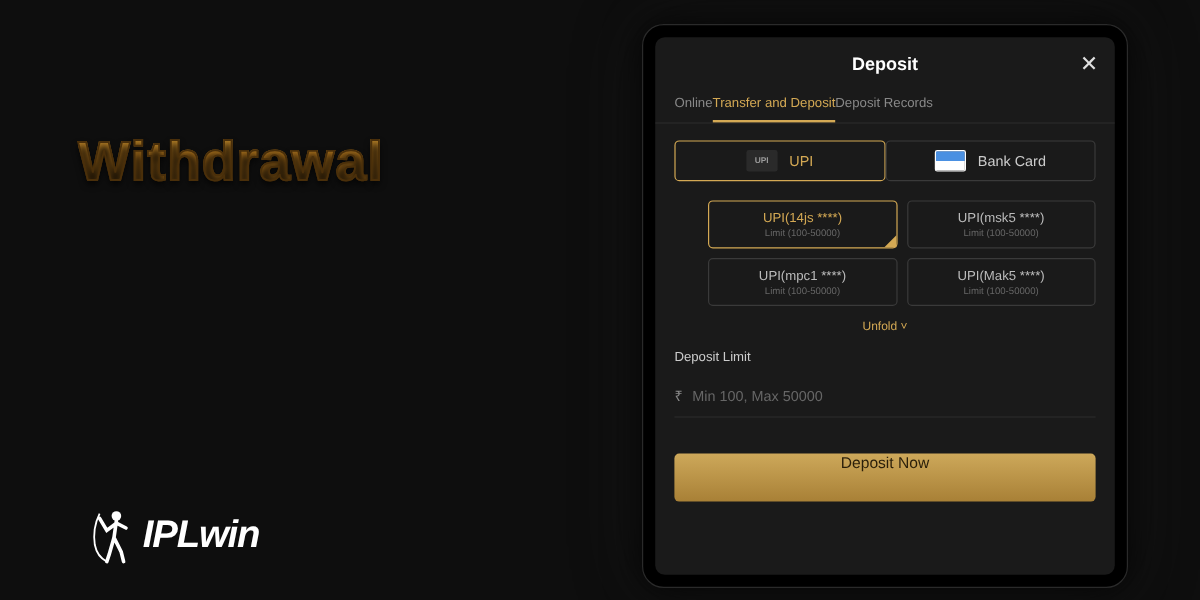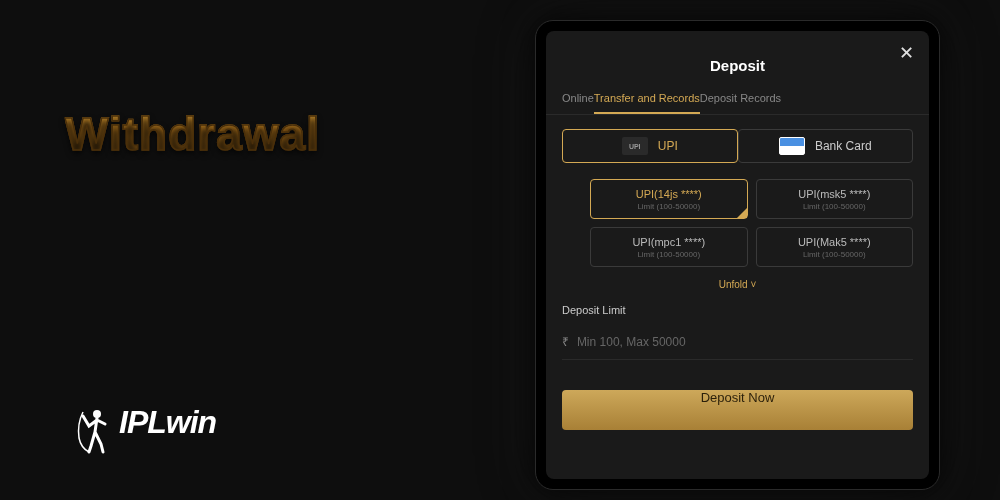--- a/index.html
+++ b/index.html
@@ -22,24 +22,24 @@
     background: linear-gradient(180deg, #f4d88a 0%, #d9a83f 40%, #a36b1a 70%, #5a3b10 100%);
     -webkit-background-clip: text;
     background-clip: text;
     color: transparent;
     -webkit-text-stroke: 1.5px #4a2f0a;
     text-shadow: 0 3px 6px rgba(0,0,0,0.8);
     letter-spacing: 1px;
   }
   .logo {
     position: absolute;
-    bottom: 46px;
+    bottom: 30px;
     left: 75px;
     display: flex;
-    align-items: flex-start;
+    align-items: center;
     gap: 4px;
   }
   .logo-text {
     font-size: 32px;
     font-weight: 900;
     color: #fff;
     font-style: italic;
     letter-spacing: -1px;
   }
   .cricket {
@@ -65,22 +65,23 @@
     background: #1a1a1a;
     border-radius: 8px;
     overflow: hidden;
     position: relative;
     font-size: 12px;
   }
   .header {
     display: flex;
     align-items: center;
     justify-content: center;
-    padding: 26px 12px 10px;
-    position: relative;
+    padding: 14px 12px 10px;
+    position: relative;
+    text-align: right;
   }
   .header-title {
     font-size: 15px;
     font-weight: 700;
     color: #fff;
   }
   .close {
     position: absolute;
     right: 14px;
     top: 14px;
@@ -247,21 +248,21 @@
 <div class="phone">
   <div class="screen">
 
     <div class="header">
       <span class="header-title">Deposit</span>
       <span class="close">✕</span>
     </div>
 
     <div class="tabs">
       <div class="tab">Online</div>
-      <div class="tab active">Transfer and Records</div>
+      <div class="tab active">Transfer and Deposit</div>
       <div class="tab">Deposit Records</div>
     </div>
 
     <div class="methods">
       <div class="method active">
         <span class="method-icon icon-upi">UPI</span>
         <span>UPI</span>
       </div>
       <div class="method">
         <span class="method-icon icon-bank"></span>

